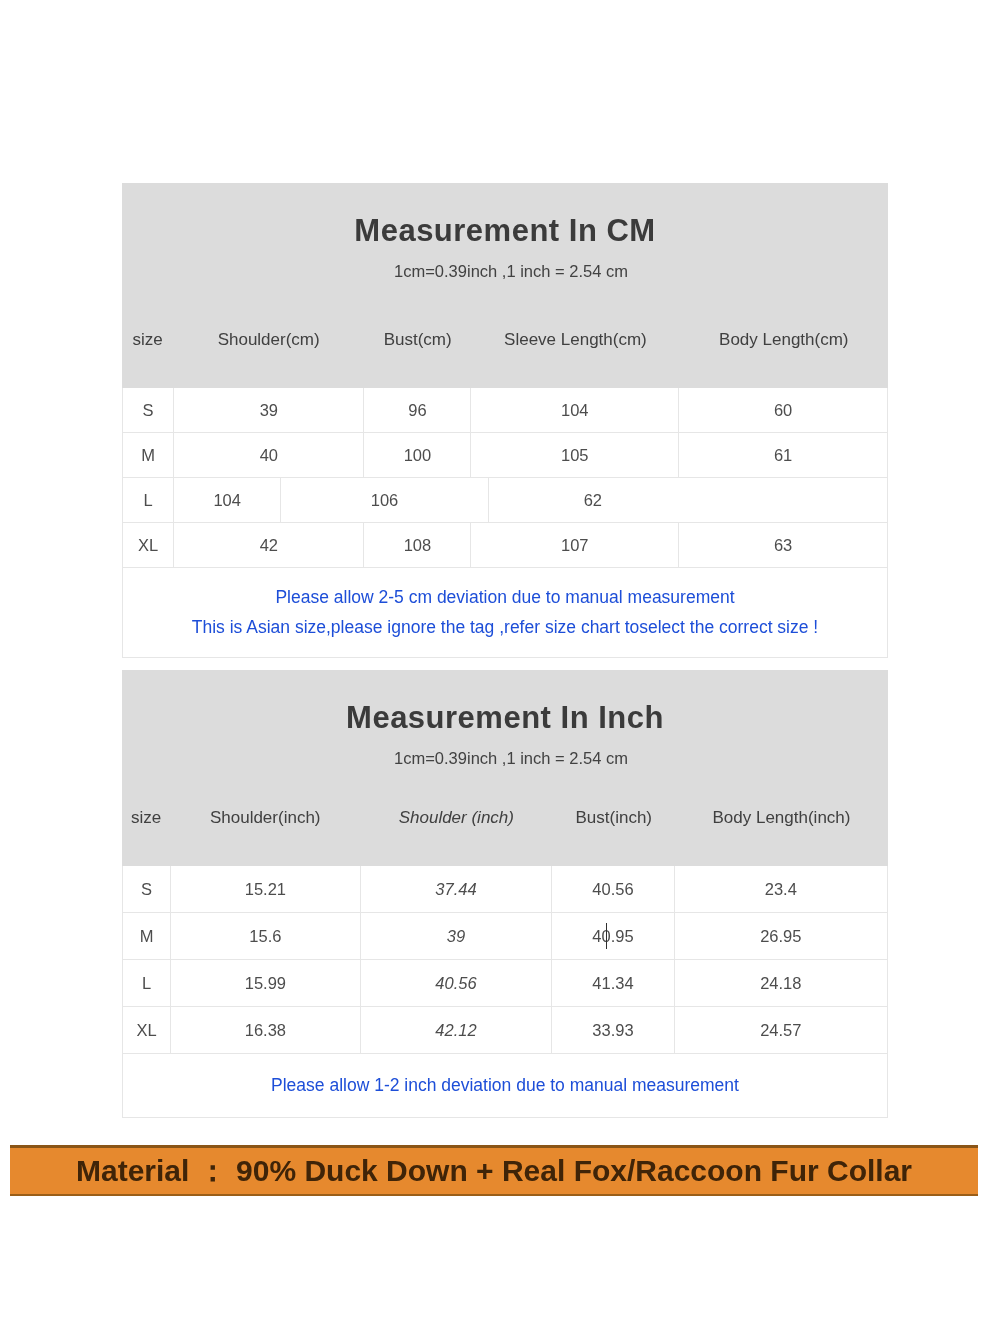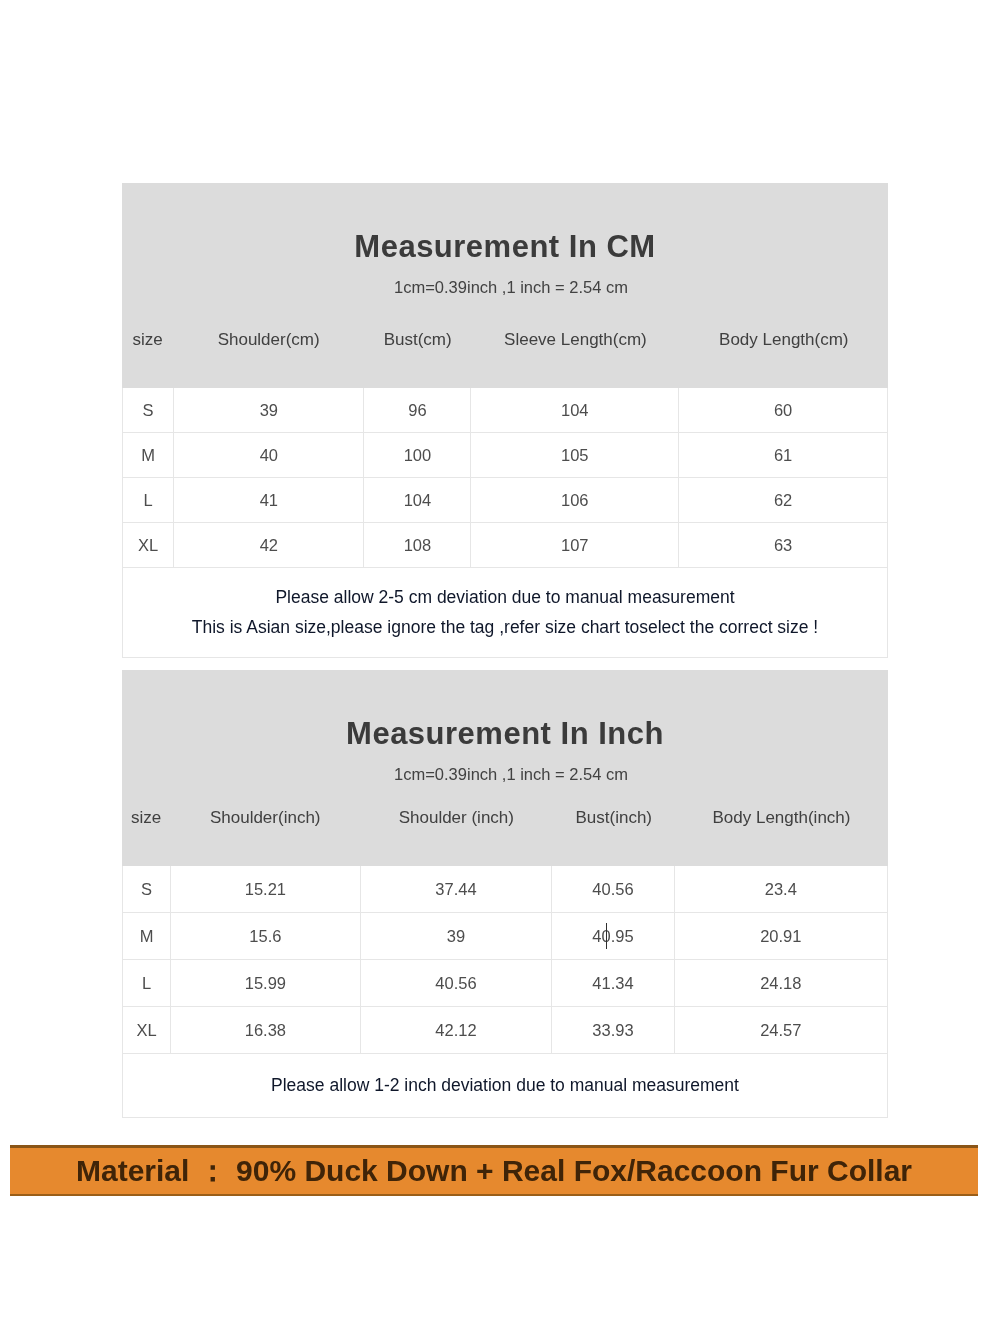--- a/index.html
+++ b/index.html
@@ -5,47 +5,47 @@
   * { margin:0; padding:0; box-sizing:border-box; }
   html,body { width:1000px; height:1333px; background:#ffffff;
               font-family:"Liberation Sans", sans-serif; position:relative; overflow:hidden; }
 
   .sheet { position:absolute; left:122px; top:183px; width:766px; }
 
   
   .gray-head { background:#dcdcdc; display:flex; flex-direction:column; }
   .gh1 { height:205px; }
   .gh2 { height:196px; }
-  .title { margin-top:46px; text-align:center; font-size:31px; font-weight:bold;
+  .title { margin-top:30px; text-align:center; font-size:31px; font-weight:bold;
            color:#3b3b3b; letter-spacing:0.5px; }
   .subtitle { margin-top:13px; text-align:center; font-size:16.5px; color:#424242;padding-left:12px; }
 
   
   .cols, .trow { display:flex; width:100%; }
   .c { display:flex; align-items:center; justify-content:center; text-align:center; }
   .cm .c0 { width:6.7%; }  .cm .c1 { width:24.9%; } .cm .c2 { width:14%; }
   .cm .c3 { width:27.2%; } .cm .c4 { width:27.2%; }
-  .in .c0 { width:6.3%; }  .in .c1 { width:24.8%; } .in .c2 { width:25.1%; }
+  .in .c0 { width:6.3%; }  .in .c1 { width:24.8%; } .in .c2 { width:25.1%;font-style:italic; }
   .in .c3 { width:16%;text-align:center; }   .in .c4 { width:27.8%; }
 
   .cols { margin-top:auto; padding-bottom:32px; height:64px; font-size:17px; color:#404040; }
 
   
   .tbody { border-left:1px solid #e6e6e6; border-right:1px solid #e6e6e6; }
   .trow { border-bottom:1px solid #e6e6e6; font-size:16.5px; color:#4d4d4d; }
   .trow .c { border-right:1px solid #e6e6e6; position:relative; }
   .trow .c:last-child { border-right:none; }
   .trow .c0 { border-right:1px solid #e6e6e6; }
   .r-cm { height:45px; }
   .r-in { height:47px; }
 
   
   .notebox { border:1px solid #e6e6e6; border-top:none; display:flex; flex-direction:column;
              justify-content:center; align-items:center; gap:9px; text-align:center;
-             font-size:17.5px; color:#0f172a; }
+             font-size:17.5px; color:#1d4ed8; }
   .nb1 { height:90px; }
   .nb2 { height:64px; }
 
   .gap { height:12px; background:#ffffff; }
 
   
   .caret { position:absolute; left:calc(50% - 7px); top:50%; transform:translateY(-50%);
            width:1.5px; height:26px; background:#2f2f2f; }
 
   
@@ -82,21 +82,20 @@
       </div>
       <div class="trow cm r-cm">
         <div class="c c0">M</div>
         <div class="c c1">40</div>
         <div class="c c2">100</div>
         <div class="c c3">105</div>
         <div class="c c4">61</div>
       </div>
       <div class="trow cm r-cm">
         <div class="c c0">L</div>
-        <div class="c c1">41</div>
         <div class="c c2">104</div>
         <div class="c c3">106</div>
         <div class="c c4">62</div>
       </div>
       <div class="trow cm r-cm">
         <div class="c c0">XL</div>
         <div class="c c1">42</div>
         <div class="c c2">108</div>
         <div class="c c3">107</div>
         <div class="c c4">63</div>
@@ -133,21 +132,21 @@
         <div class="c c4">23.4</div>
       </div>
       <div class="trow in r-in">
         <div class="c c0">M</div>
         <div class="c c1">15.6</div>
         <div class="c c2">39</div>
         <div class="c c3">
           <span>40.95</span>
           <span class="caret"></span>
         </div>
-        <div class="c c4">20.91</div>
+        <div class="c c4">26.95</div>
       </div>
       <div class="trow in r-in">
         <div class="c c0">L</div>
         <div class="c c1">15.99</div>
         <div class="c c2">40.56</div>
         <div class="c c3">41.34</div>
         <div class="c c4">24.18</div>
       </div>
       <div class="trow in r-in">
         <div class="c c0">XL</div>

